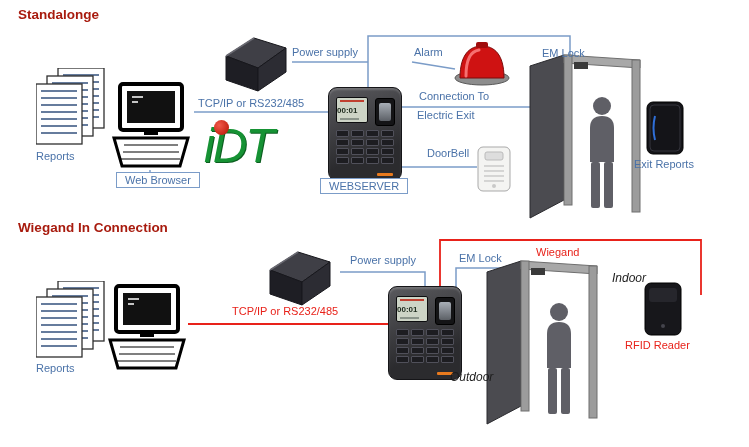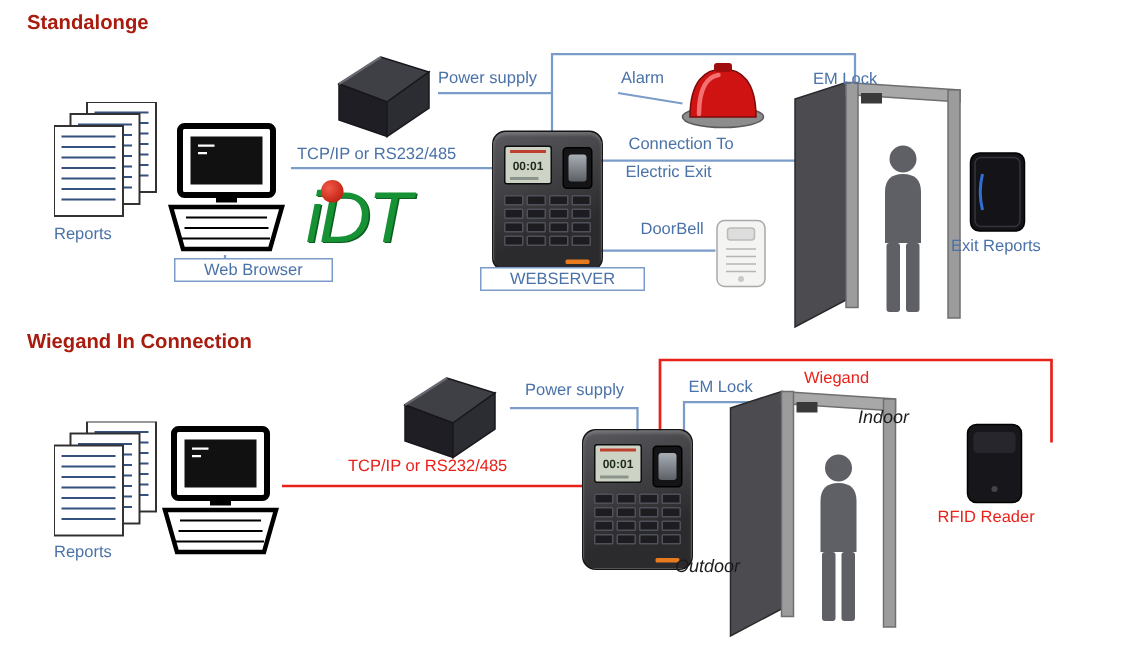--- a/index.html
+++ b/index.html
@@ -6,27 +6,27 @@
   .canvas{position:relative;width:749px;height:447px;background:#ffffff;
           font-family:"Liberation Sans",sans-serif;overflow:hidden;}
   .wires{position:absolute;left:0;top:0;z-index:1;}
   .comp{position:absolute;z-index:2;}
   .lbl{position:absolute;z-index:3;font-size:11px;color:#4a72a8;white-space:nowrap;line-height:1.15;}
   .lbl.red{color:#e8221a;}
   .lbl.dark{color:#1c1c1c;font-style:italic;font-size:12px;}
   .lbl.title{color:#a81b0e;font-weight:bold;font-size:13.5px;}
   .lbl.center{}
   .lbl-box{position:absolute;z-index:3;border:1px solid #7b9cc8;color:#4a72a8;background:#fff;
-           font-size:11px;text-align:center;padding:1px 19px;white-space:nowrap;}
+           font-size:11px;text-align:center;padding:1px 8px;white-space:nowrap;}
   
   .terminal{width:72px;height:92px;background:linear-gradient(160deg,#5a5a5e,#2b2b2e 70%);
             border:1px solid #151518;border-radius:9px;box-shadow:inset 0 2px 2px rgba(255,255,255,.18);}
   .t-screen{position:absolute;left:7px;top:9px;width:30px;height:24px;background:#cdd4c6;
             border:1px solid #0d0d0f;border-radius:2px;font-size:8px;font-weight:bold;color:#1d2a1d;
-            display:flex;align-items:center;justify-content:center;}
+            display:flex;align-items:center;}
   .t-screen::before{content:"";position:absolute;top:2px;left:3px;right:3px;height:2px;background:#c04030;}
   .t-screen::after{content:"";position:absolute;bottom:2px;left:3px;right:8px;height:2px;background:#8a948a;}
   .t-sensor{position:absolute;right:6px;top:10px;width:18px;height:26px;background:#141416;
             border:1px solid #000;border-radius:3px;}
   .t-sensor::after{content:"";position:absolute;left:3px;top:4px;right:3px;bottom:4px;
             background:linear-gradient(#a8aeb6,#5c6066);border-radius:2px;}
   .t-keys{position:absolute;left:7px;top:42px;width:58px;height:34px;display:grid;
           grid-template-columns:repeat(4,1fr);grid-template-rows:repeat(4,1fr);gap:2px;}
   .t-key{display:block;background:#1d1d21;border:1px solid #50505a;border-radius:1px;}
   .t-brand{position:absolute;right:8px;bottom:4px;width:16px;height:3px;background:#e87a1e;border-radius:1px;}
@@ -237,17 +237,17 @@
   <div class="lbl" style="left:427px;top:147px">DoorBell</div>
   <div class="lbl" style="left:542px;top:47px">EM Lock</div>
   <div class="lbl" style="left:634px;top:158px">Exit Reports</div>
 
   <div class="lbl title" style="left:18px;top:220px">Wiegand In Connection</div>
   <div class="lbl center" style="left:36px;top:362px;width:72px">Reports</div>
   <div class="lbl red" style="left:232px;top:305px">TCP/IP or RS232/485</div>
   <div class="lbl" style="left:350px;top:254px">Power supply</div>
   <div class="lbl" style="left:459px;top:252px">EM Lock</div>
   <div class="lbl red" style="left:536px;top:246px">Wiegand</div>
-  <div class="lbl dark" style="left:572px;top:272px">Indoor</div>
+  <div class="lbl dark" style="left:612px;top:272px">Indoor</div>
   <div class="lbl dark" style="left:450px;top:371px">Outdoor</div>
   <div class="lbl red" style="left:625px;top:339px">RFID Reader</div>
 
 </div>
 
 </body></html>

